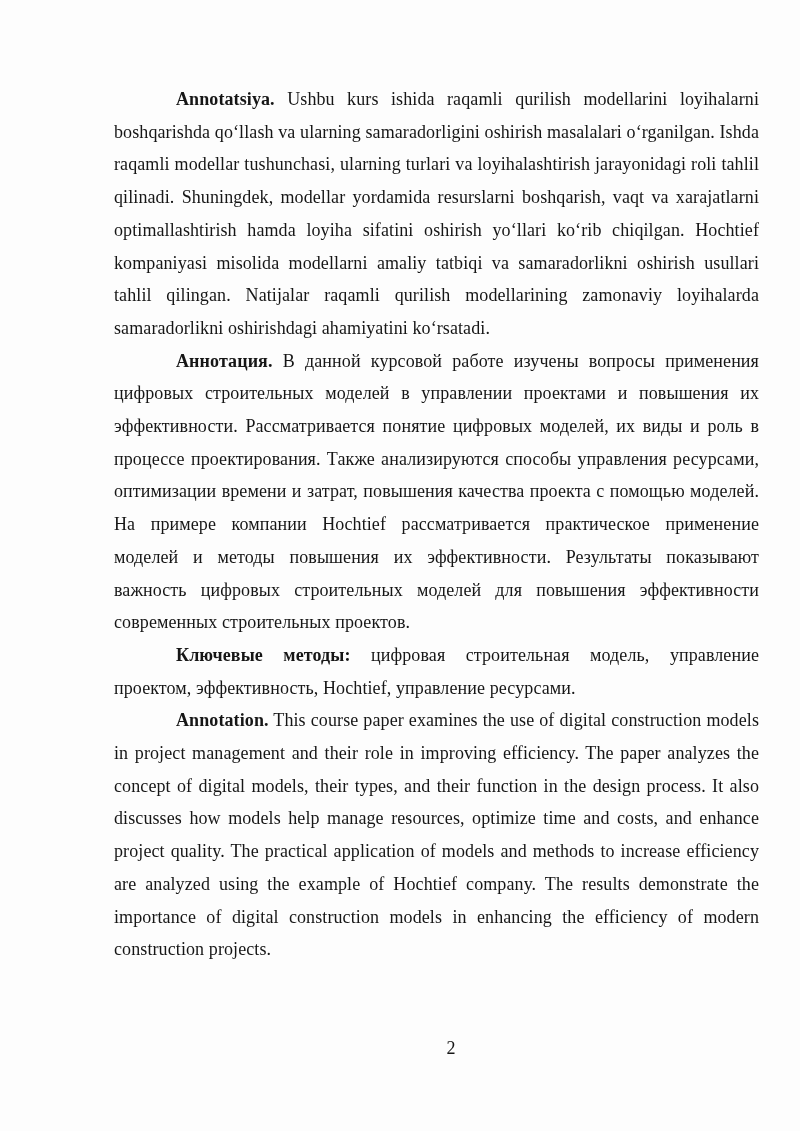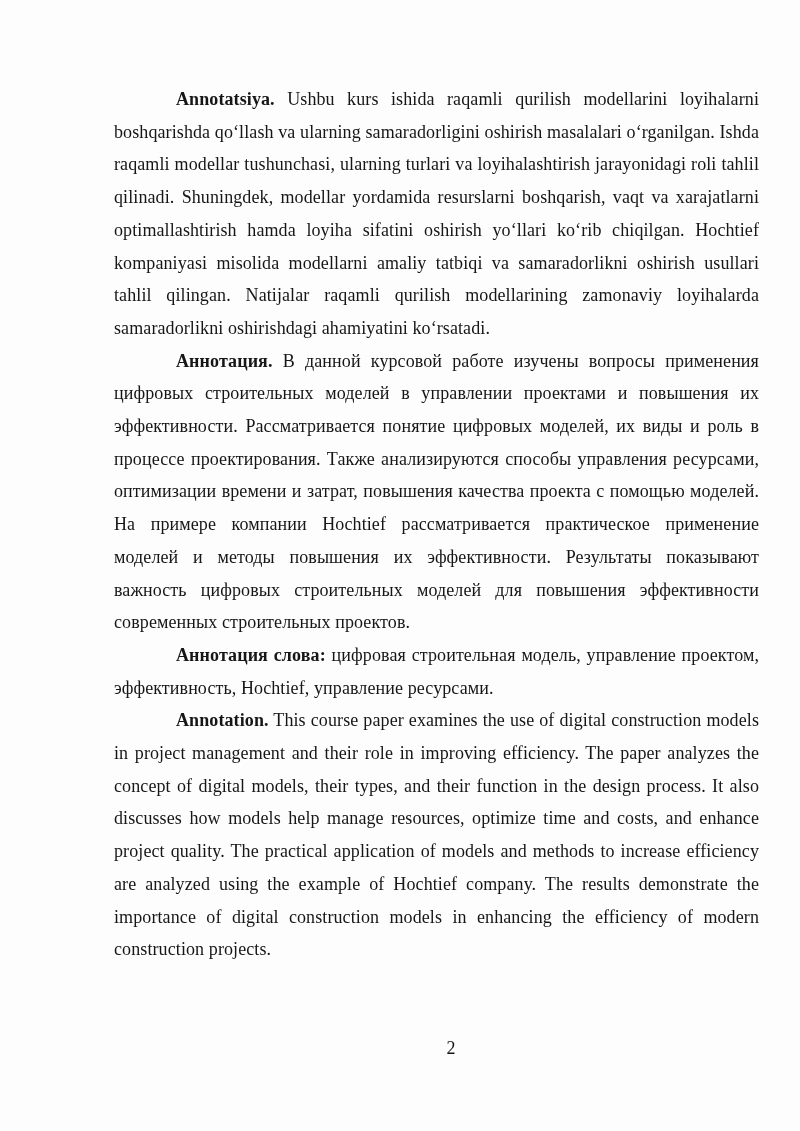--- a/index.html
+++ b/index.html
@@ -50,20 +50,20 @@
 </style>
 </head>
 <body>
 
 <div class="text-block">
   <p class="para"><span class="lead">Annotatsiya.</span> <span>Ushbu kurs ishida raqamli qurilish modellarini loyihalarni boshqarishda qo‘llash va ularning samaradorligini oshirish masalalari o‘rganilgan. Ishda raqamli modellar tushunchasi, ularning turlari va loyihalashtirish jarayonidagi roli tahlil qilinadi. Shuningdek, modellar yordamida resurslarni boshqarish, vaqt va xarajatlarni optimallashtirish hamda loyiha sifatini oshirish yo‘llari ko‘rib chiqilgan. Hochtief kompaniyasi misolida modellarni amaliy tatbiqi va samaradorlikni oshirish usullari tahlil qilingan. Natijalar raqamli qurilish modellarining zamonaviy loyihalarda samaradorlikni oshirishdagi ahamiyatini ko‘rsatadi.</span></p>
 
 
   <p class="para"><span class="lead">Аннотация.</span> <span>В данной курсовой работе изучены вопросы применения цифровых строительных моделей в управлении проектами и повышения их эффективности. Рассматривается понятие цифровых моделей, их виды и роль в процессе проектирования. Также анализируются способы управления ресурсами, оптимизации времени и затрат, повышения качества проекта с помощью моделей. На примере компании Hochtief рассматривается практическое применение моделей и методы повышения их эффективности. Результаты показывают важность цифровых строительных моделей для повышения эффективности современных строительных проектов.</span></p>
 
-  <p class="para"><span class="lead">Аннотация слова:</span> <span>цифровая строительная модель, управление проектом, эффективность, Hochtief, управление ресурсами.</span></p>
+  <p class="para"><span class="lead">Ключевые методы:</span> <span>цифровая строительная модель, управление проектом, эффективность, Hochtief, управление ресурсами.</span></p>
 
   <p class="para"><span class="lead">Annotation.</span> <span>This course paper examines the use of digital construction models in project management and their role in improving efficiency. The paper analyzes the concept of digital models, their types, and their function in the design process. It also discusses how models help manage resources, optimize time and costs, and enhance project quality. The practical application of models and methods to increase efficiency are analyzed using the example of Hochtief company. The results demonstrate the importance of digital construction models in enhancing the efficiency of modern construction projects.</span></p>
 </div>
 
 <div class="page-footer">
   <span class="page-number">2</span>
 </div>
 
 </body></html>

